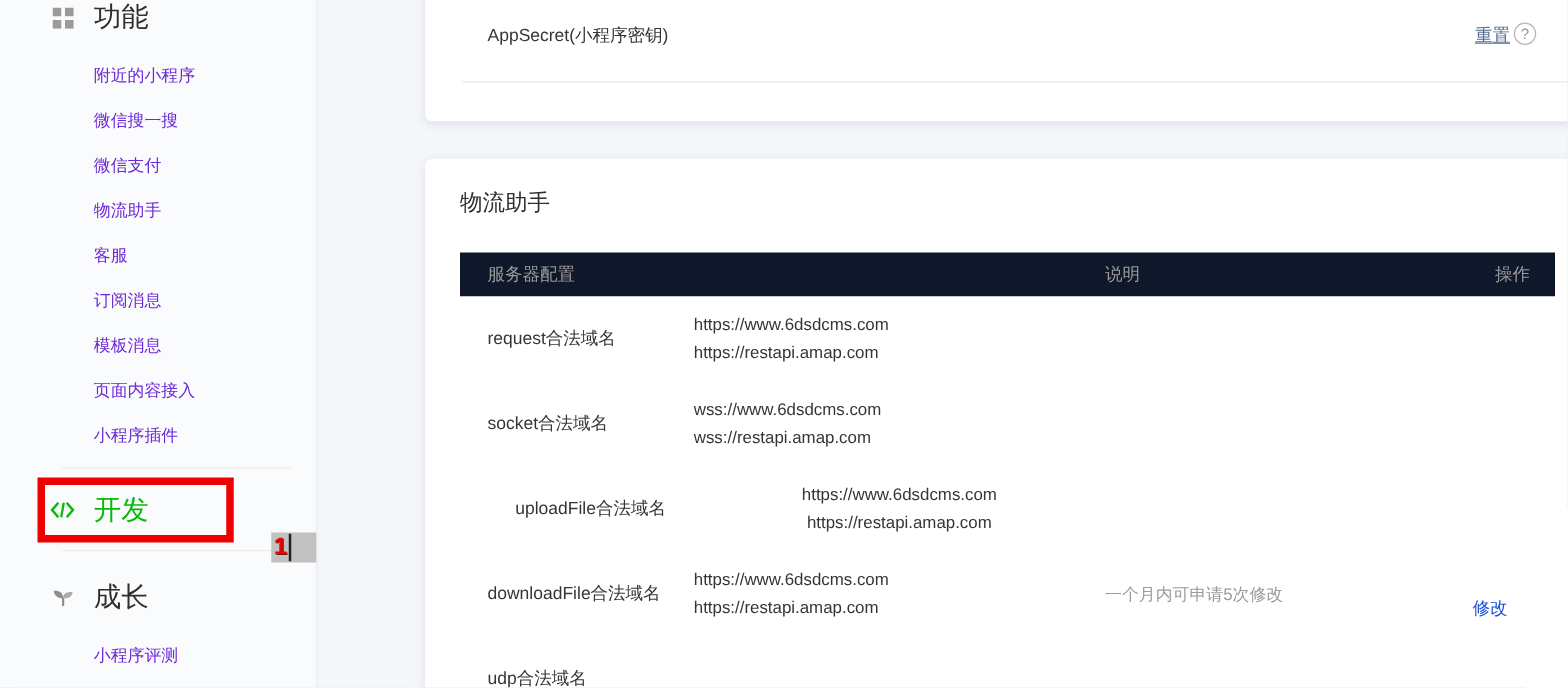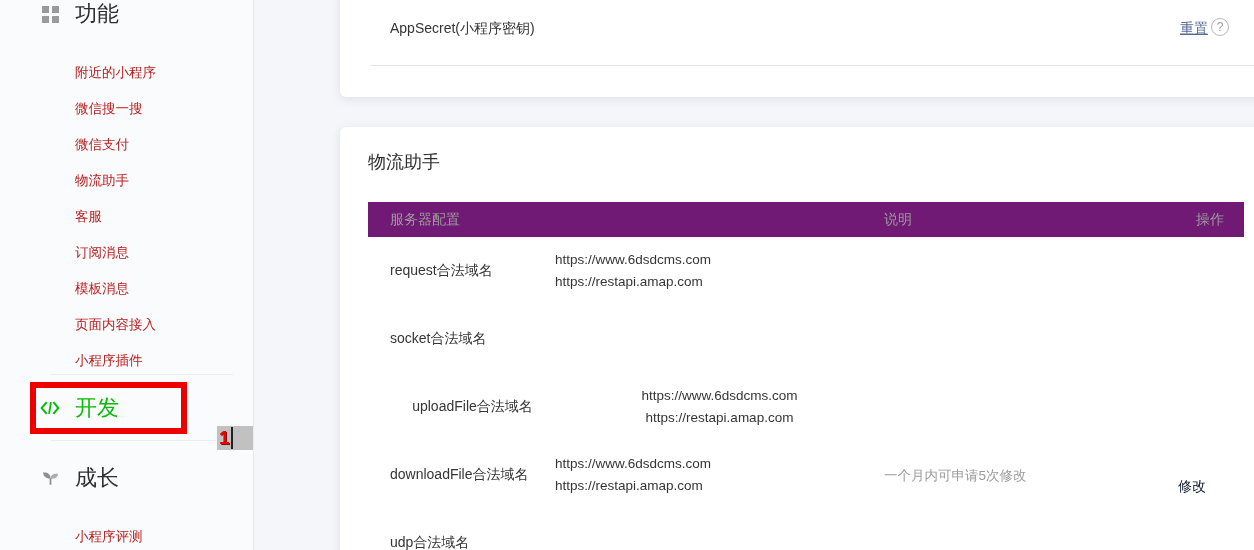--- a/index.html
+++ b/index.html
@@ -25,21 +25,21 @@
   }
   .side-section-header .sec-icon {
     position:absolute; left:40px; width:20px; height:20px;
     display:flex; align-items:center; justify-content:center;
   }
   .side-section-header .sec-label {
     position:absolute; left:75px; font-size:22px; color:#2e2e2e;
   }
   .side-item {
     position:absolute; left:75px; height:20px; line-height:20px;
-    font-size:13.5px; color:#b91c1c; cursor:pointer; white-space:nowrap;margin-top:12px;
+    font-size:13.5px; color:#6d28d9; cursor:pointer; white-space:nowrap;
   }
   .side-divider { position:absolute; left:50px; width:183px; height:1px; background:#ececec; }
   .sec-label.green { color:#09bb07; }
 
   
   .anno-red-box {
     position:absolute; left:30px; top:382px; width:157px; height:52px;
     border:6px solid #ee0000; z-index:30; pointer-events:none;
   }
   .anno-marker {
@@ -71,39 +71,39 @@
     font-size:12px; display:flex; align-items:center; justify-content:center;
     cursor:pointer;
   }
   .card1 .divider { position:absolute; left:30px; top:75px; width:886px; height:1px; background:#e7e7e7; }
 
   .card2 { left:340px; top:127px; width:924px; height:450px; }
   .card2 .section-title { position:absolute; left:28px; top:23px; font-size:18px; color:#2f2f2f; }
 
   .tbl-header {
     position:absolute; left:28px; top:75px; width:876px; height:35px;
-    background:#701a75; display:flex; align-items:center;
+    background:#0f172a; display:flex; align-items:center;
     font-size:14px; color:#9b9b9b;
   }
   .tbl-header .h-config { margin-left:22px; width:494px; }
   .tbl-header .h-desc { width:300px; }
   .tbl-header .h-op { flex:1; text-align:right; padding-right:20px; }
 
   .tbl-body { position:absolute; left:28px; top:110px; width:876px; height:340px; }
   .tbl-row { position:absolute; left:0; width:516px; height:68px; display:flex; align-items:center; }
   .tbl-row .cell-name { width:187px; padding-left:22px; font-size:14px; color:#353535; }
   .tbl-row .cell-domains { width:329px; font-size:13.5px; color:#353535; line-height:22px; }
 
   .merged-desc {
     position:absolute; left:516px; top:228px; font-size:13.5px;
     color:#9b9b9b; line-height:22px;
   }
   .merged-action {
     position:absolute; right:38px; top:241px; font-size:14px;
-    color:#0f172a; cursor:pointer;
+    color:#1d4ed8; cursor:pointer;
   }
 </style>
 </head>
 <body>
 
 <div class="page">
 
   <div class="edge-line"></div>
   <div class="edge-line-cap"></div>
 
@@ -189,20 +189,24 @@
       <div class="tbl-row" style="top:0px;">
         <div class="cell-name">request合法域名</div>
         <div class="cell-domains">
           <div>https://www.6dsdcms.com</div>
           <div>https://restapi.amap.com</div>
         </div>
       </div>
 
       <div class="tbl-row" style="top:68px;">
         <div class="cell-name">socket合法域名</div>
+        <div class="cell-domains">
+          <div>wss://www.6dsdcms.com</div>
+          <div>wss://restapi.amap.com</div>
+        </div>
       </div>
 
       <div class="tbl-row" style="top:136px;text-align:center;">
         <div class="cell-name">uploadFile合法域名</div>
         <div class="cell-domains">
           <div>https://www.6dsdcms.com</div>
           <div>https://restapi.amap.com</div>
         </div>
       </div>
 

